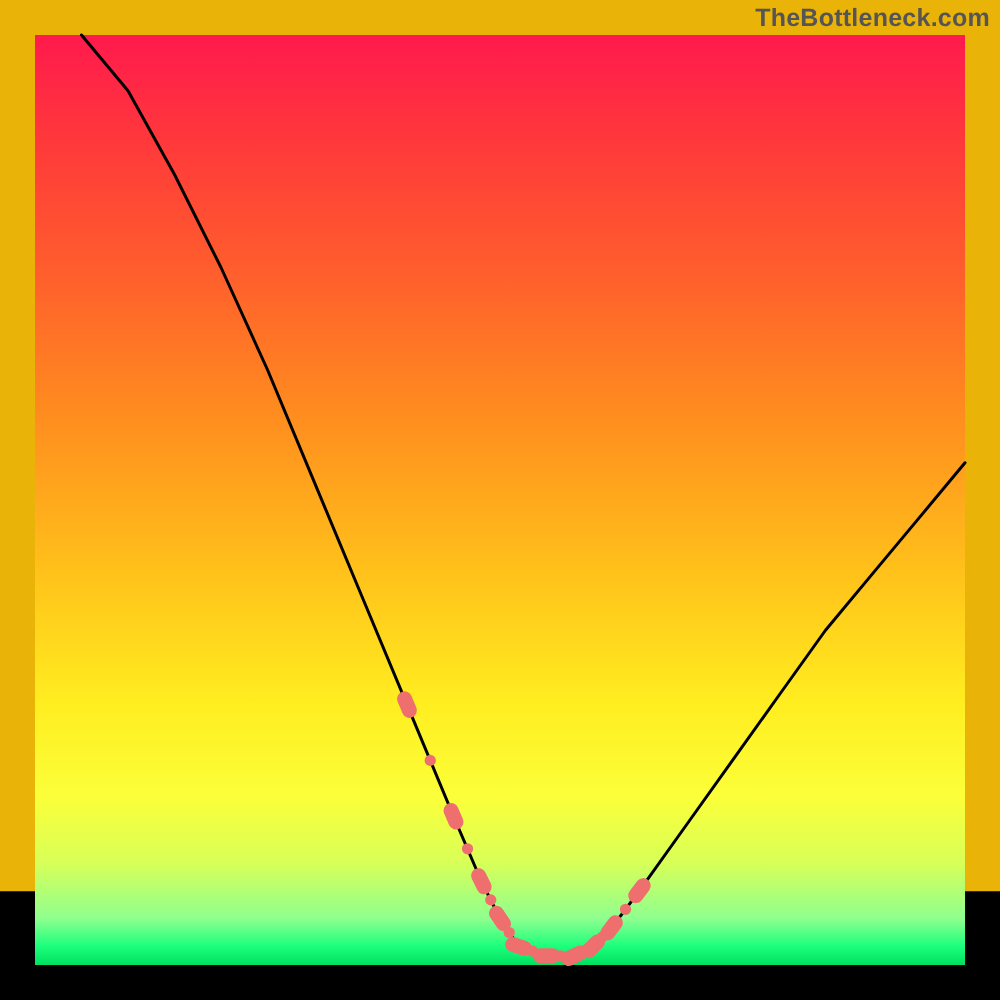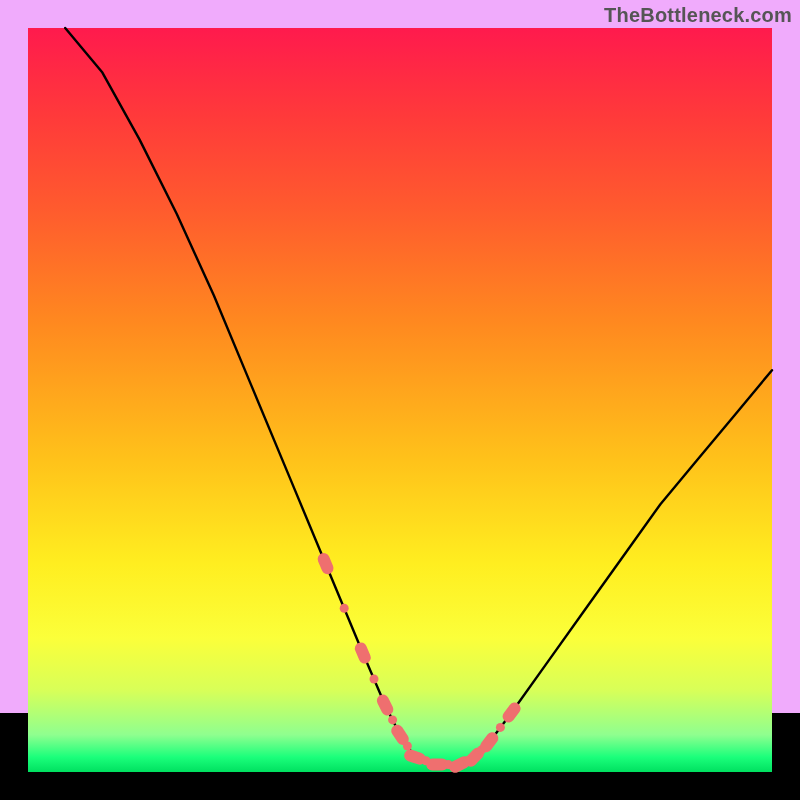--- a/index.html
+++ b/index.html
@@ -10,21 +10,21 @@
     background: #000;
     font-family: Arial, Helvetica, sans-serif;
     overflow: hidden;
   }
   .frame {
     position: absolute;
     left: 0;
     top: 0;
     width: 800px;
     height: 713px;
-    background: #f0abfc;
+    background: #eab308;
   }
   .plot {
     position: absolute;
     left: 28px;
     top: 28px;
     width: 744px;
     height: 744px;
     
     background: linear-gradient(
       to bottom,

